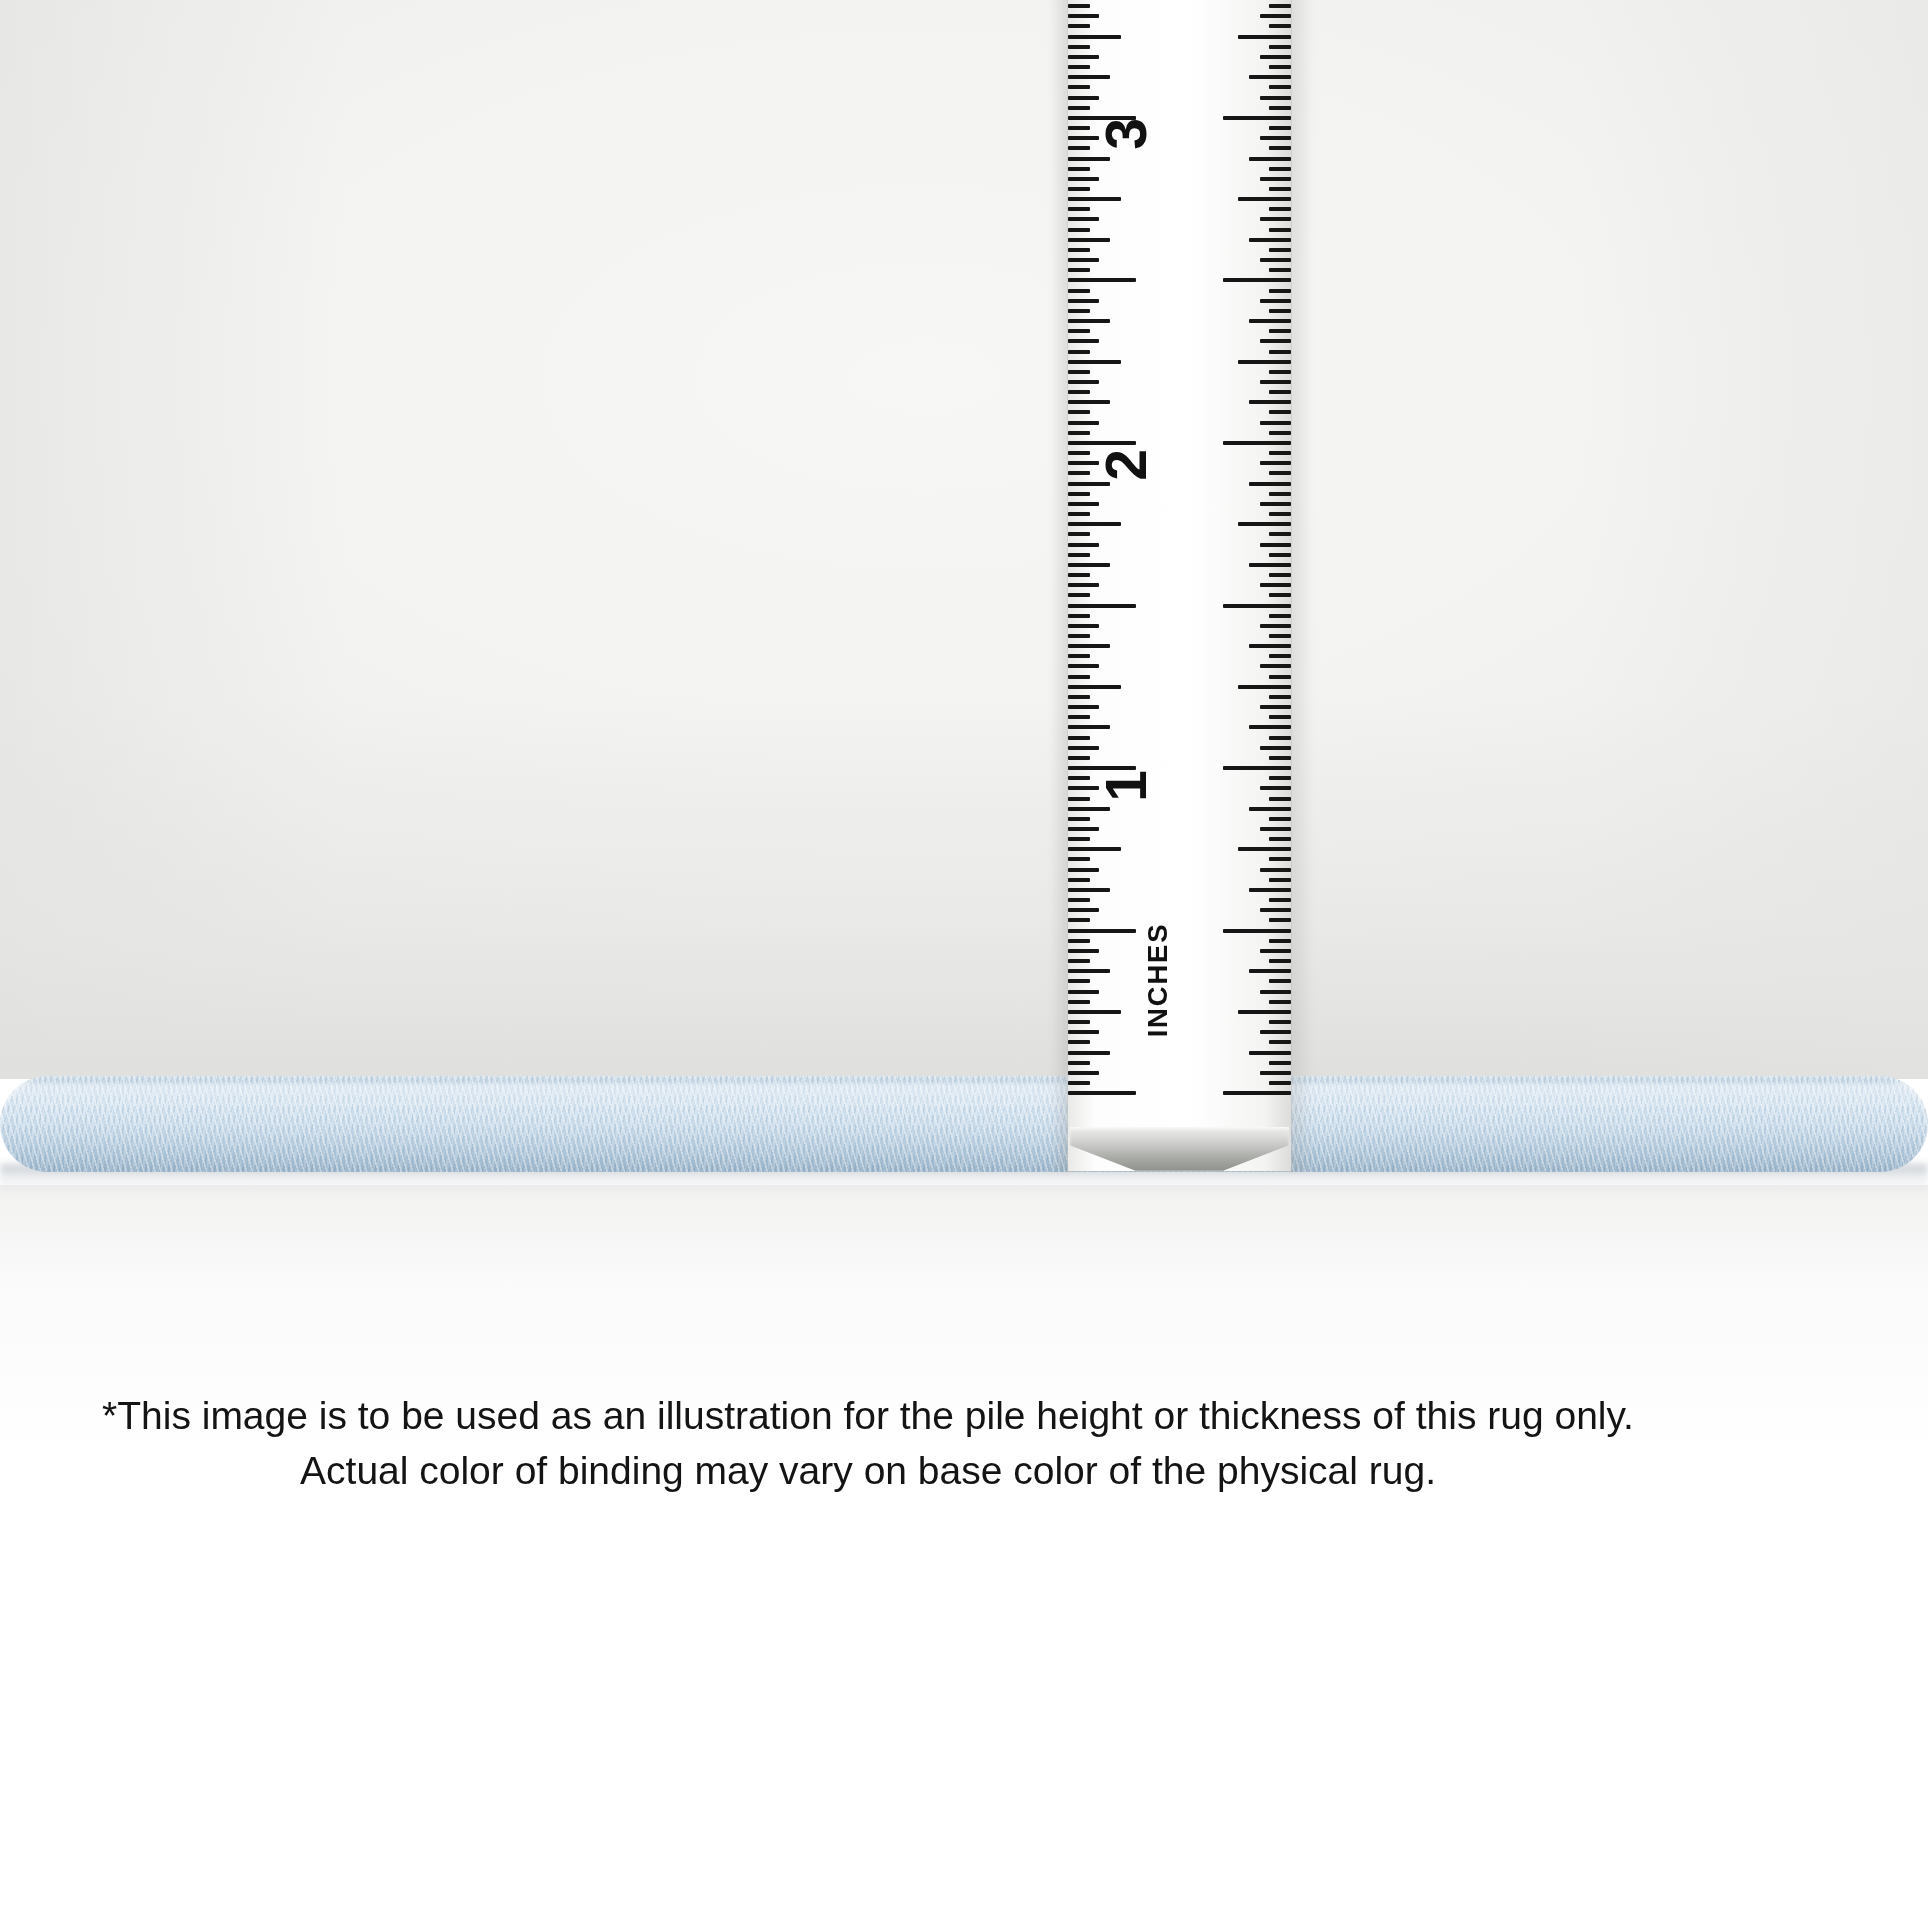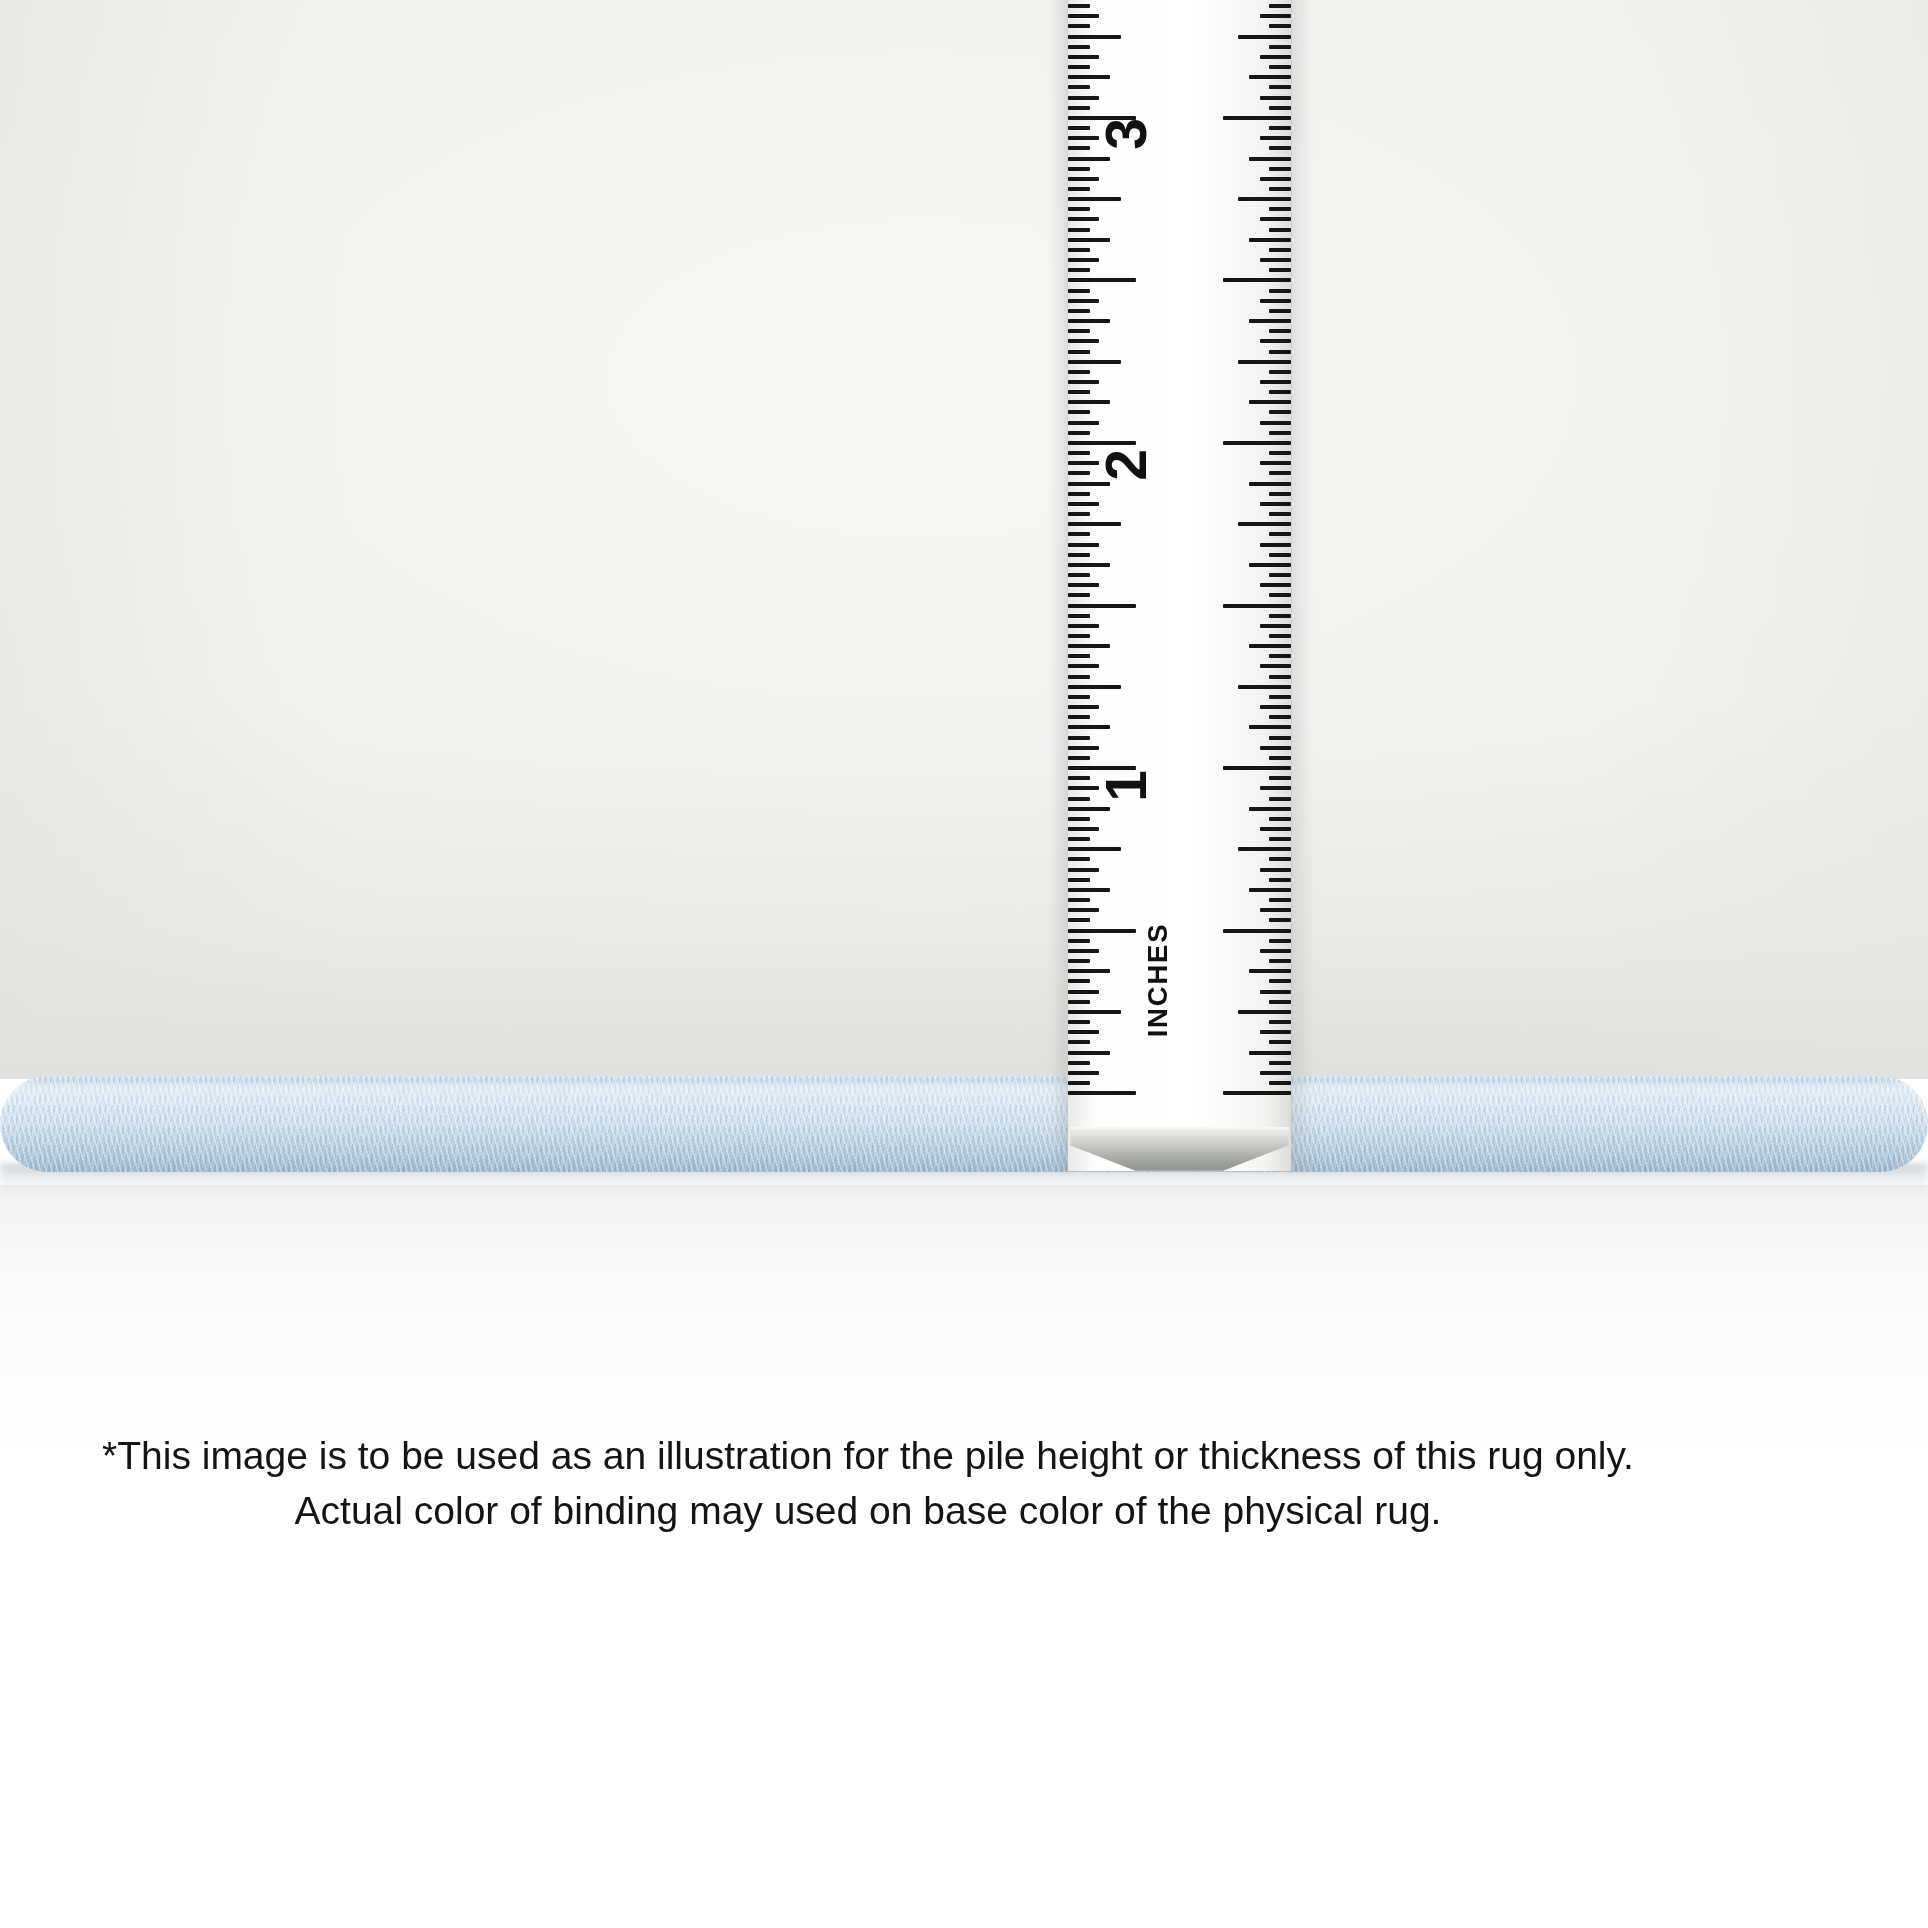--- a/index.html
+++ b/index.html
@@ -206,21 +206,21 @@
     letter-spacing: 1.8px;
     transform: rotate(-90deg);
     transform-origin: 50% 50%;
     white-space: nowrap;
   }
 
   
   .caption {
     position: absolute;
     left: 0;
-    top: 1428px;
+    top: 1388px;
     width: 1736px;
     text-align: center;
     color: #141414;
     font-family: "Liberation Sans", sans-serif;
     font-size: 39px;
     line-height: 1.42;
     font-weight: 400;
   }
   .caption .line2 { display: block; }
 </style>
@@ -469,17 +469,17 @@
       <div class="ruler-num" style="left: 42px; top: 441px;">2</div>
       <div class="ruler-num" style="left: 42px; top: 110px;">3</div>
 
       <div class="ruler-inches-label" style="left: 33px; top: 973px;">INCHES</div>
     </div>
     <div class="ruler-clip"></div>
   </div>
 
   <div class="caption">
     <span>*This image is to be used as an illustration for the pile height or thickness of this rug only.</span>
-    <span class="line2">Actual color of binding may used on base color of the physical rug.</span>
+    <span class="line2">Actual color of binding may vary on base color of the physical rug.</span>
   </div>
 
 </div>
 
 
 </body></html>

